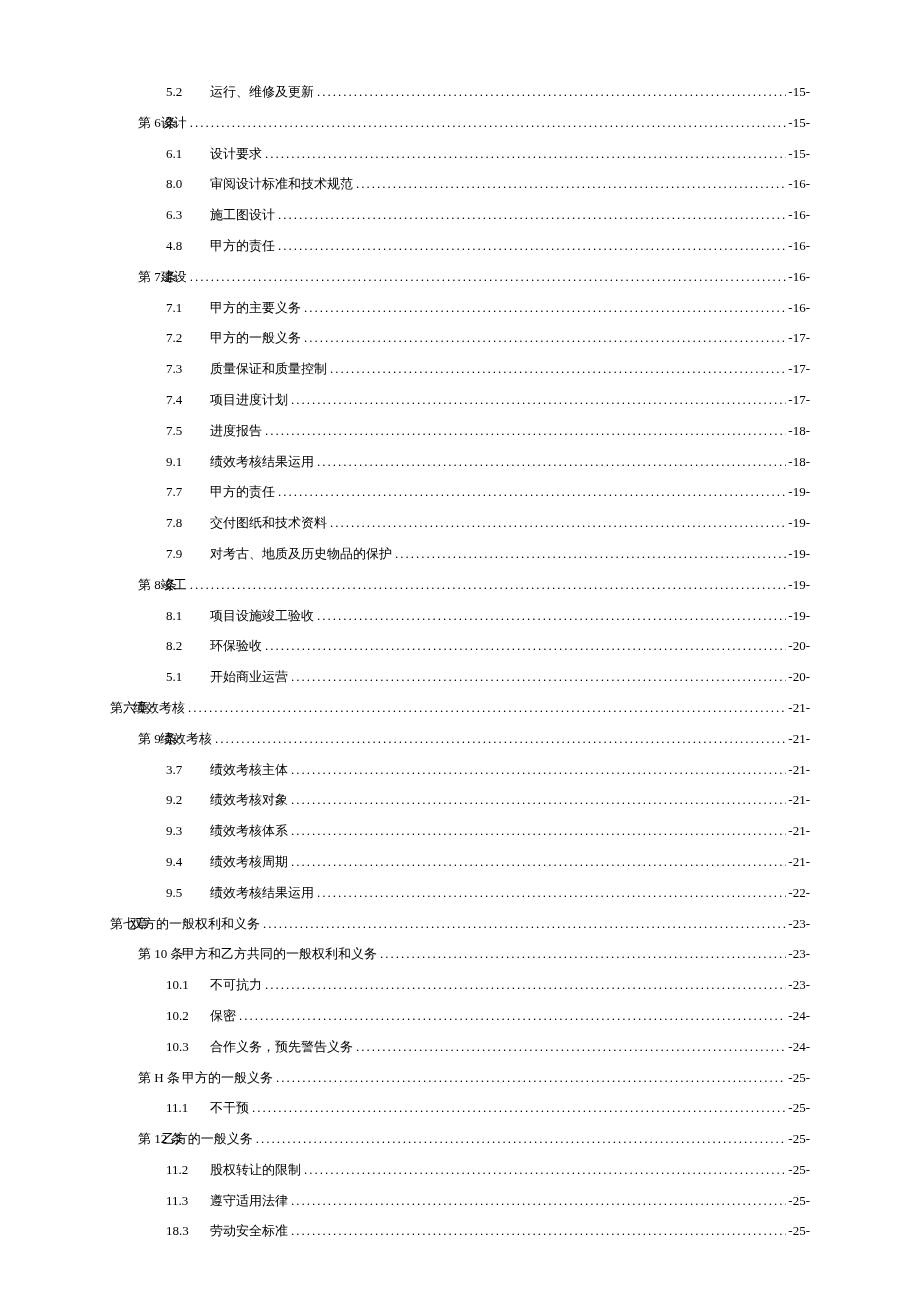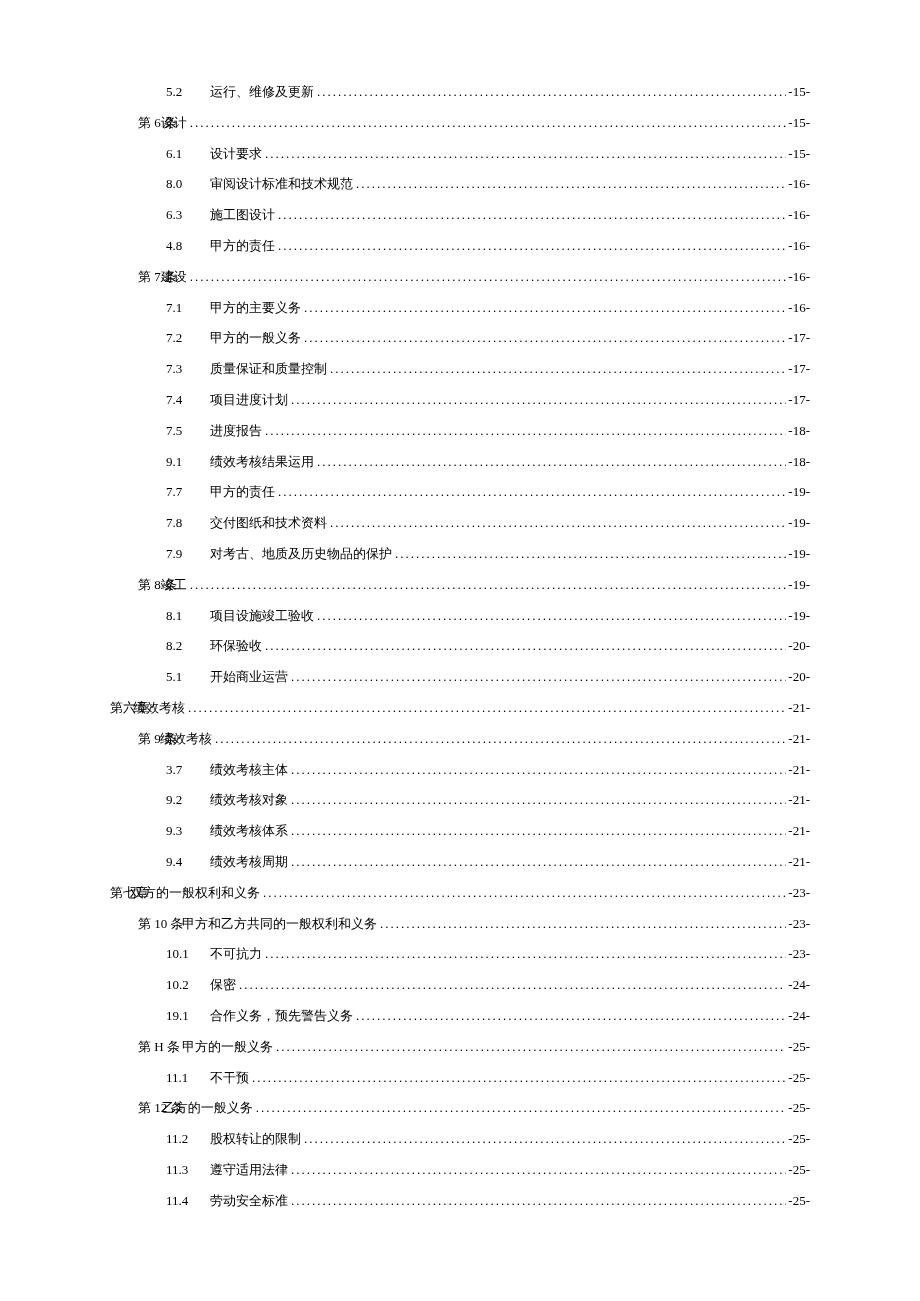--- a/index.html
+++ b/index.html
@@ -204,20 +204,26 @@
         <span class="title">绩效考核体系</span>
         <span class="dots"></span>
         <span class="page-num">-21-</span>
       </div>
       <div class="toc-row indent-2">
         <span class="num">9.4</span>
         <span class="title">绩效考核周期</span>
         <span class="dots"></span>
         <span class="page-num">-21-</span>
       </div>
+      <div class="toc-row indent-2">
+        <span class="num">9.5</span>
+        <span class="title">绩效考核结果运用</span>
+        <span class="dots"></span>
+        <span class="page-num">-22-</span>
+      </div>
       <div class="toc-row indent-0">
         <span class="num num-wide">第七章</span>
         <span class="title">双方的一般权利和义务</span>
         <span class="dots"></span>
         <span class="page-num">-23-</span>
       </div>
       <div class="toc-row indent-1">
         <span class="num">第 10 条</span>
         <span class="title">甲方和乙方共同的一般权利和义务</span>
         <span class="dots"></span>
@@ -229,21 +235,21 @@
         <span class="dots"></span>
         <span class="page-num">-23-</span>
       </div>
       <div class="toc-row indent-2">
         <span class="num">10.2</span>
         <span class="title">保密</span>
         <span class="dots"></span>
         <span class="page-num">-24-</span>
       </div>
       <div class="toc-row indent-2">
-        <span class="num">19.1</span>
+        <span class="num">10.3</span>
         <span class="title">合作义务，预先警告义务</span>
         <span class="dots"></span>
         <span class="page-num">-24-</span>
       </div>
       <div class="toc-row indent-1">
         <span class="num">第 H 条</span>
         <span class="title">甲方的一般义务</span>
         <span class="dots"></span>
         <span class="page-num">-25-</span>
       </div>
@@ -265,19 +271,19 @@
         <span class="dots"></span>
         <span class="page-num">-25-</span>
       </div>
       <div class="toc-row indent-2">
         <span class="num">11.3</span>
         <span class="title">遵守适用法律</span>
         <span class="dots"></span>
         <span class="page-num">-25-</span>
       </div>
       <div class="toc-row indent-2">
-        <span class="num">11.4</span>
+        <span class="num">18.3</span>
         <span class="title">劳动安全标准</span>
         <span class="dots"></span>
         <span class="page-num">-25-</span>
       </div>
     </div>
 </div>
 
 </body></html>

